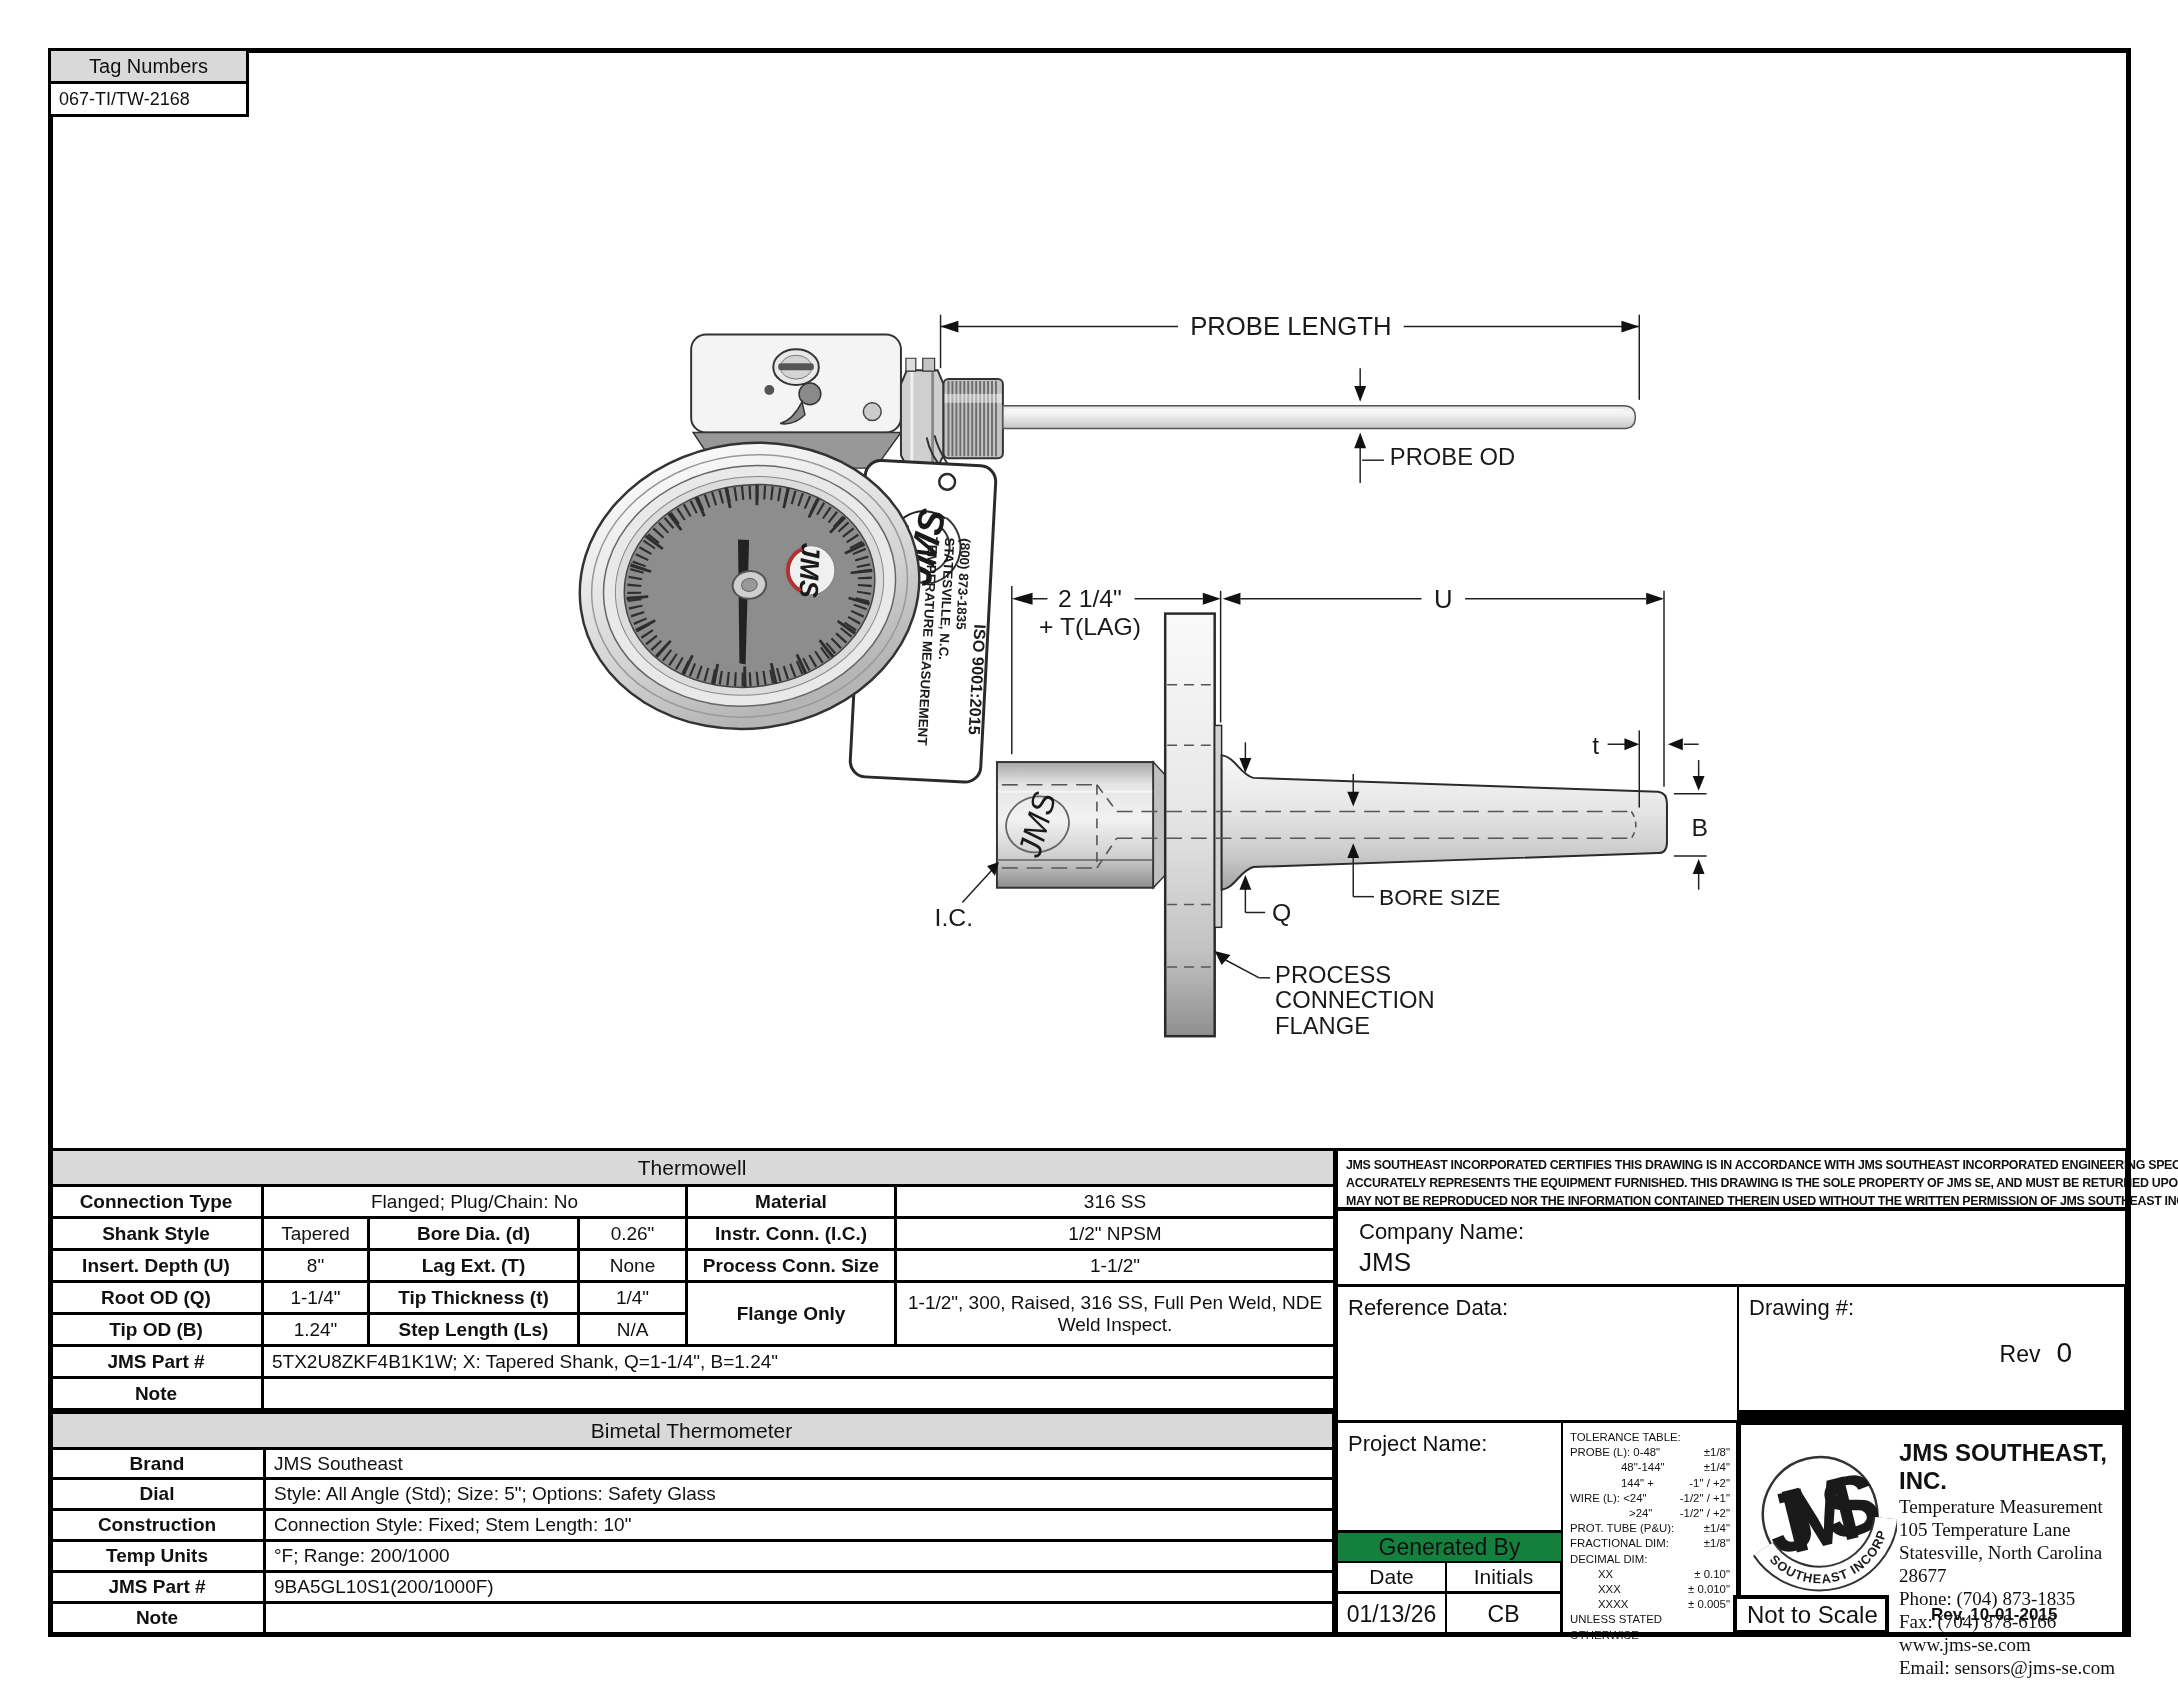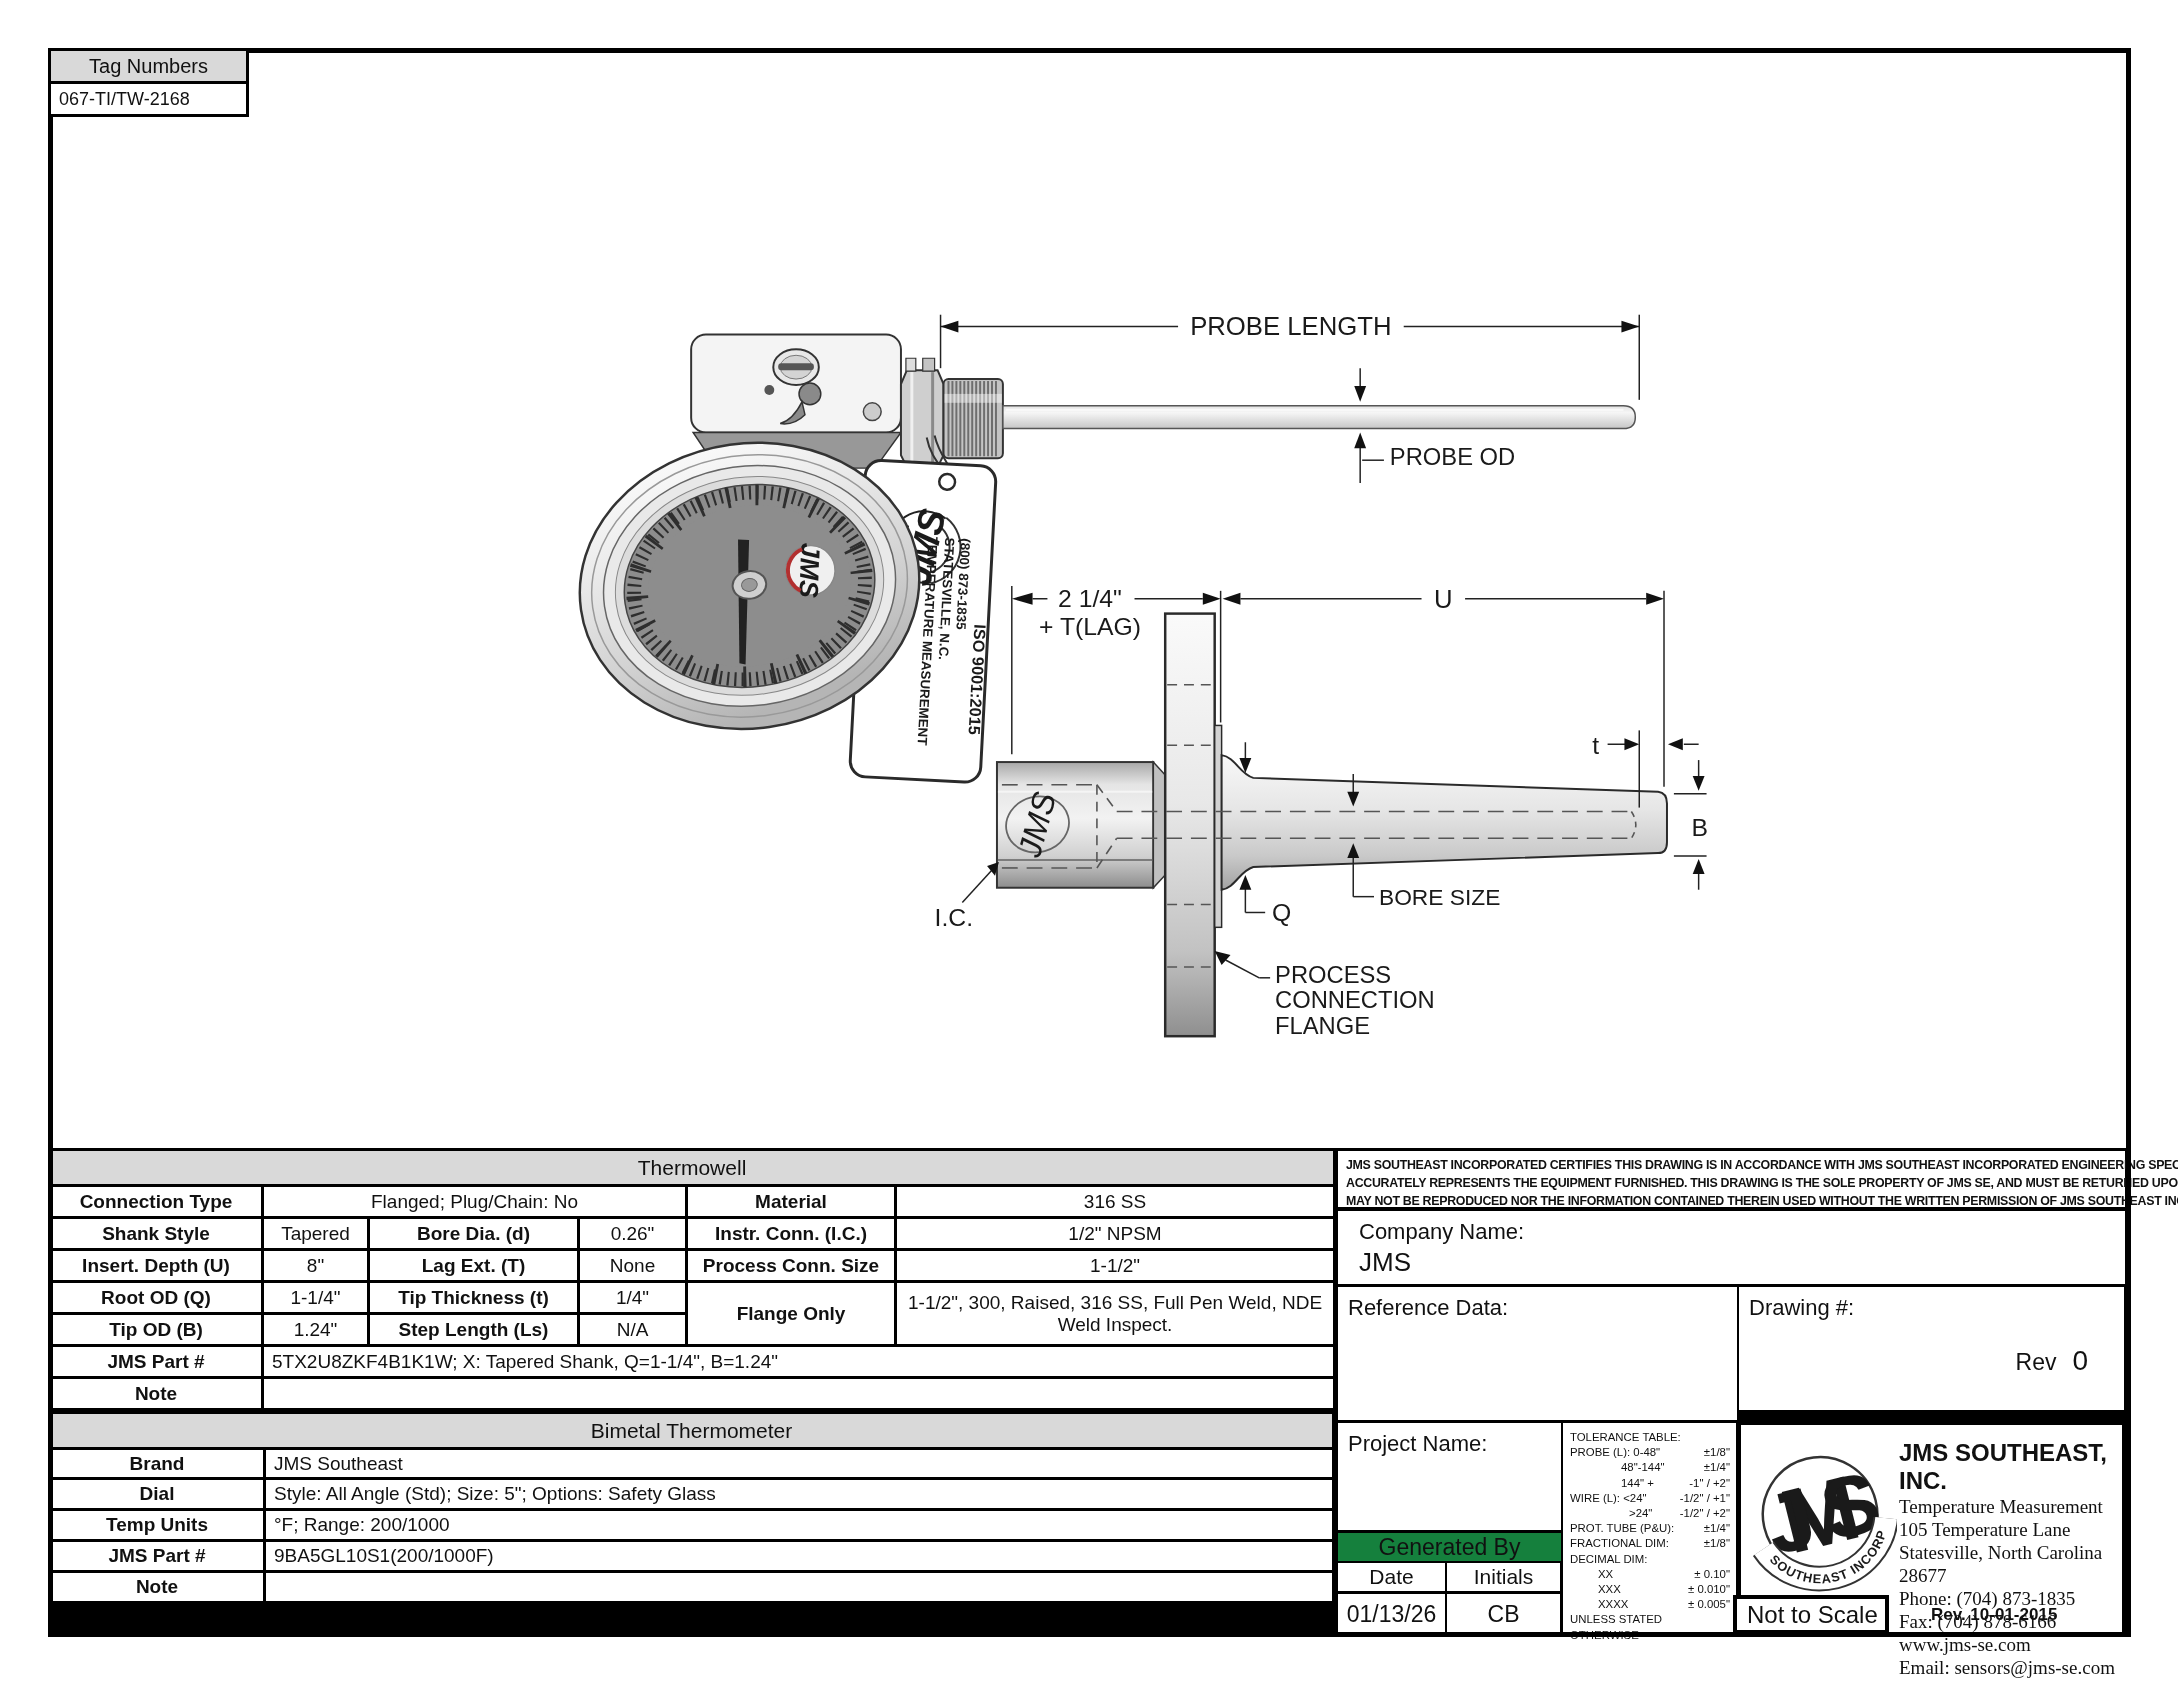--- a/index.html
+++ b/index.html
@@ -14,21 +14,21 @@
              background:#000;table-layout:fixed;}
   table.spec td,table.spec th{background:#fff;font-size:19px;text-align:center;
              vertical-align:middle;padding:0 6px;overflow:hidden;}
   table.spec th{background:#d9d9d9;font-weight:normal;font-size:21px;}
   table.spec td.lbl{font-weight:bold;}
   table.spec td.lft{text-align:left;padding-left:8px;}
   .disc{font-size:12.4px;font-weight:bold;letter-spacing:-0.3px;line-height:18px;
         padding:5px 8px;white-space:nowrap;}
   .boxlabel{font-size:22px;padding:8px 0 0 10px;}
   .bigval{font-size:26px;padding:8px 0 0 10px;}
-  .revline{position:absolute;right:36px;top:50px;font-size:23px;margin-top:8px;}
+  .revline{position:absolute;right:52px;top:50px;font-size:23px;}
   .revline .zero{font-size:28px;margin-left:16px;}
   .genby{font-size:23px;text-align:center;line-height:28px;}
   .hdrsm{font-size:21px;text-align:center;line-height:28px;}
   .valsm{font-size:23px;text-align:center;line-height:40px;}
   .tol{font-size:11.4px;line-height:15.2px;padding:7px 6px 0 7px;}
   .tol .row{display:flex;justify-content:space-between;}
   .ia{padding-left:51px;} .ib{padding-left:59px;} .ic2{padding-left:28px;}
   .addr{position:absolute;left:158px;top:14px;width:223px;}
   .addr .nm{font-size:24px;font-weight:bold;line-height:28px;}
   .addr .ln{font-family:"Liberation Serif",serif;font-size:19px;line-height:23px;}
@@ -345,20 +345,24 @@
         </tr>
   <tr style="height:27px">
     <td class="lbl">Brand</td>
     <td class="lft">JMS Southeast</td>
   </tr>
   <tr style="height:28px">
     <td class="lbl">Dial</td>
     <td class="lft">Style: All Angle (Std); Size: 5"; Options: Safety Glass</td>
   </tr>
   <tr style="height:28px">
+    <td class="lbl">Construction</td>
+    <td class="lft">Connection Style: Fixed; Stem Length: 10"</td>
+  </tr>
+  <tr style="height:28px">
     <td class="lbl">Temp Units</td>
     <td class="lft">°F; Range: 200/1000</td>
   </tr>
   <tr style="height:28px">
     <td class="lbl">JMS Part #</td>
     <td class="lft">9BA5GL10S1(200/1000F)</td>
   </tr>
   <tr style="height:28px">
     <td class="lbl">Note</td>
     <td class="lft"></td>

